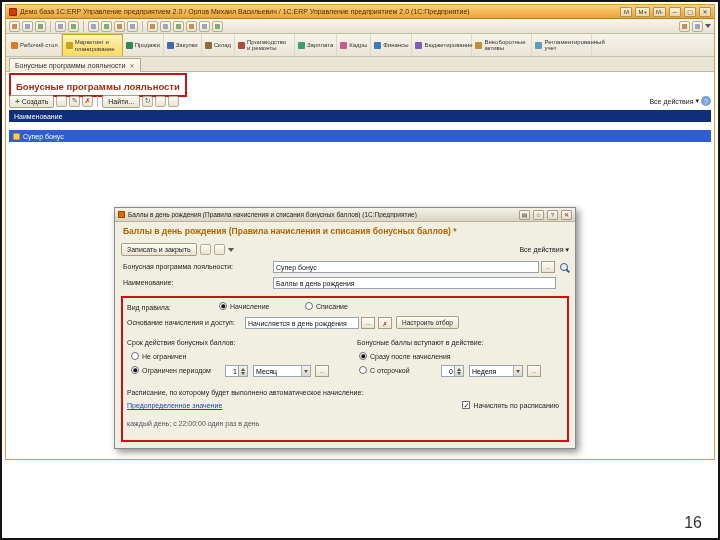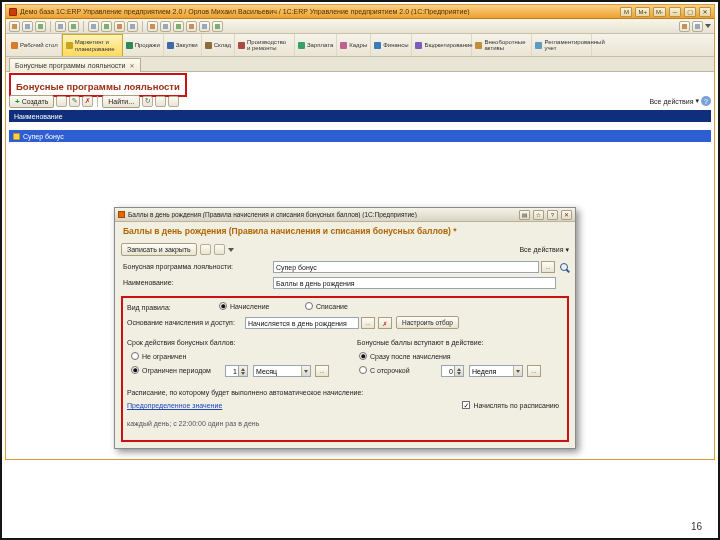--- a/index.html
+++ b/index.html
@@ -81,21 +81,21 @@
   .spin { position:absolute; display:flex; height:12px; }
   .spin .val { width:14px; height:12px; background:#fff; border:1px solid #98a4b5; font-size:7px; display:flex; align-items:center; justify-content:flex-end; padding:0 1px; }
   .spin .arrows { width:9px; height:12px; border:1px solid #98a4b5; border-left:none; background:linear-gradient(#f6f3ea,#ddd8c8); display:flex; flex-direction:column; align-items:center; justify-content:center; gap:1px; }
   .tri-up { width:0; height:0; border-left:2px solid transparent; border-right:2px solid transparent; border-bottom:3px solid #555; }
   .tri-down { width:0; height:0; border-left:2px solid transparent; border-right:2px solid transparent; border-top:3px solid #555; }
   .combo { position:absolute; height:12px; background:#fff; border:1px solid #98a4b5; display:flex; align-items:center; font-size:7px; padding:0 0 0 2px; gap:2px; }
   .combo .cwrap { margin-left:auto; width:9px; height:10px; background:linear-gradient(#f6f3ea,#ddd8c8); border-left:1px solid #b9b2a0; display:flex; align-items:center; justify-content:center; }
   .link { font-size:7px; color:#1b46c2; text-decoration:underline; white-space:nowrap; }
   .desc { font-size:7px; color:#555; white-space:nowrap; }
 
-  .page-number { position:absolute; right:16px; bottom:6px; font-size:10px; color:#333; }
+  .page-number { position:absolute; right:16px; bottom:6px; font-size:16px; color:#333; }
 </style>
 </head>
 <body>
 
 <div id="slide">
 
   <div class="app">
 
     <div class="titlebar">
       <span class="app-icon"></span>

